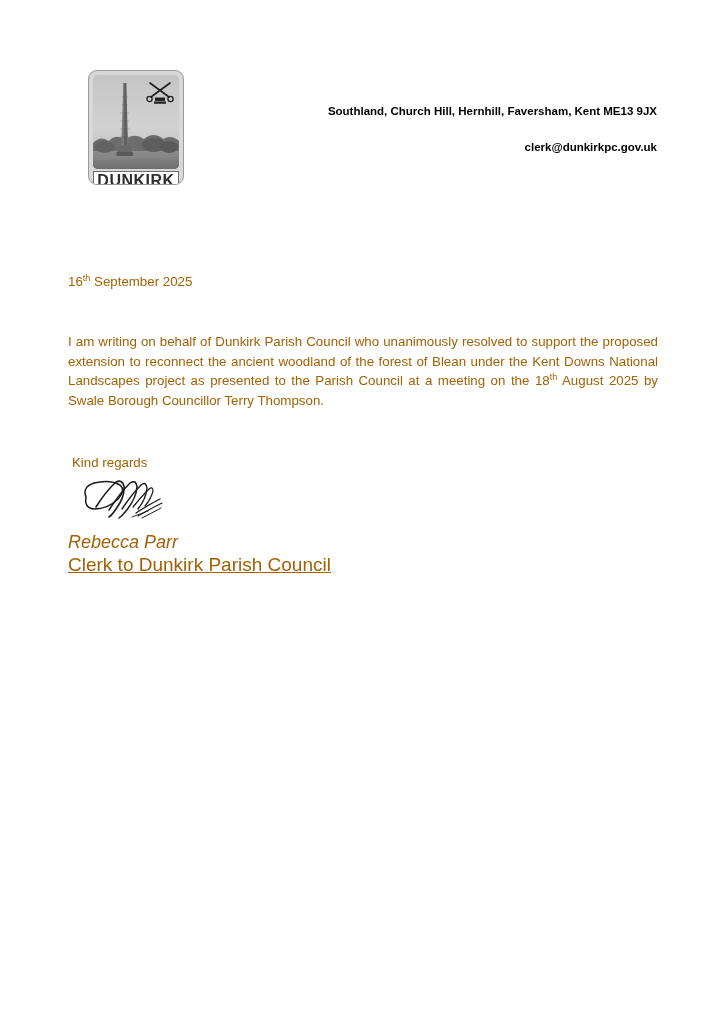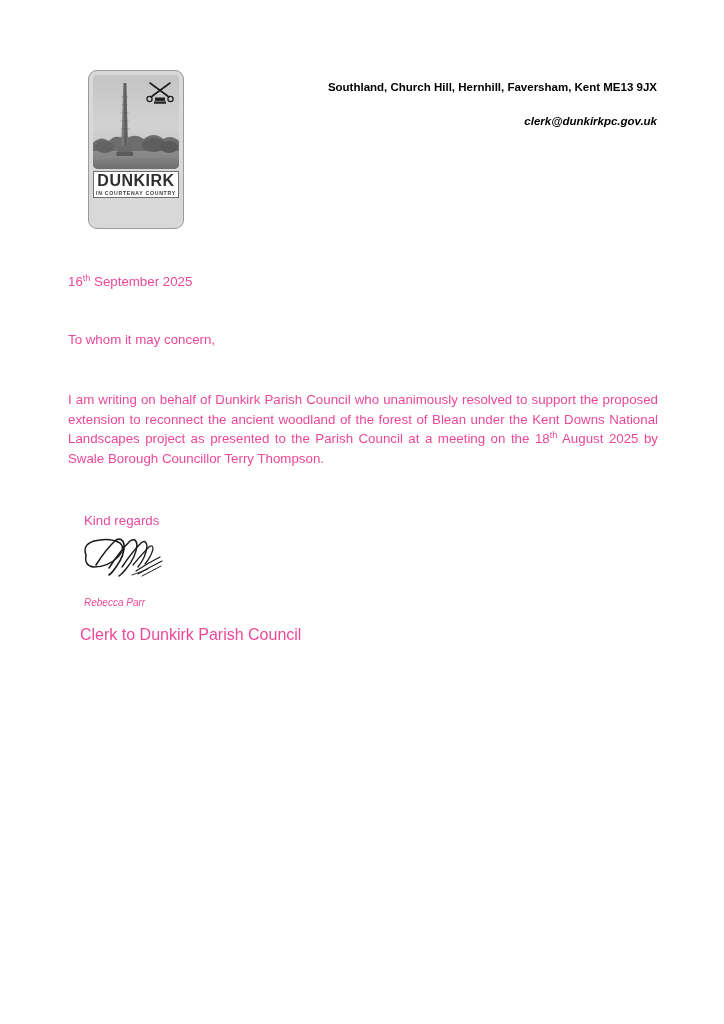--- a/index.html
+++ b/index.html
@@ -32,21 +32,21 @@
   .logo-wrap {
     position: absolute;
     left: 20px;
     top: 2px;
     width: 96px;
     height: 133px;
   }
   .logo {
     position: relative;
     width: 96px;
-    height: 159px;
+    height: 115px;
     border: 1px solid #9a9a9a;
     border-radius: 9px;
     background: #d8d8d8;
     box-sizing: border-box;
     overflow: hidden;
   }
   .logo-photo {
     position: absolute;
     left: 4px;
     top: 4px;
@@ -94,74 +94,75 @@
     position: absolute;
     right: 0;
     top: 14px;
     width: 430px;
     text-align: right;
     font-weight: bold;
     font-size: 11.5px;
     line-height: 1;
     color: #000;
   }
-  .contact-block div { margin-bottom: 22px; }
-  .contact-block div:last-child { margin-bottom: 0; font-style: italic; }
+  .contact-block div { margin-bottom: 22px; margin-top: 24px; }
+  .contact-block div:last-child { margin-bottom: 0; }
 
   
   .content {
     position: absolute;
     left: 68px;
     top: 274px;
     width: 590px;
     font-size: 13.3px;
-    color: #ec4899;
+    color: #a16207;
   }
 
   .date-line {
     margin: 0 0 42px 0;
     line-height: 1.2;
   }
   .salutation {
     margin: 0 0 42px 0;
     line-height: 1.2;
   }
   .body-para {
     margin: 16px 0 44px 0;
     text-align: justify;
     line-height: 1.48;
   }
   .closing {
-    margin: 0 0 6px 16px;
+    margin: 0 0 6px 4px;
     line-height: 1.2;
   }
   sup {
     font-size: 0.68em;
     vertical-align: super;
     line-height: 0;
   }
 
   
   .signature {
     width: 110px;
     height: 46px;
     margin: 4px 0 8px 8px;
   }
   .signature svg { display: block; width: 100%; height: 100%; }
 
   .sign-name {
     font-style: italic;
-    font-size: 10px;
+    font-size: 18px;
     line-height: 1.25;
-    margin: 16px;
+    margin: 0;
   }
   .sign-role {
-    font-size: 16px;
+    font-size: 19px;
     line-height: 1.25;
-    margin: 12px;
+    margin: 0;
+    text-decoration: underline;
   }
 </style>
 </head>
 <body>
 
 <div class="page">
 
   <div class="letterhead">
 
     <div class="logo-wrap">
@@ -234,21 +235,20 @@
       <div>Southland, Church Hill, Hernhill, Faversham, Kent ME13 9JX</div>
       <div>clerk@dunkirkpc.gov.uk</div>
     </div>
 
   </div>
 
   <div class="content">
 
     <p class="date-line"><span>16</span><sup>th</sup><span> September 2025</span></p>
 
-    <p class="salutation">To whom it may concern,</p>
 
     <p class="body-para"><span>I am writing on behalf of Dunkirk Parish Council who unanimously resolved to support the proposed extension to reconnect the ancient woodland of the forest of Blean under the Kent Downs National Landscapes project as presented to the Parish Council at a meeting on the </span><span>18</span><sup>th</sup><span> August 2025 by Swale Borough Councillor Terry Thompson.</span></p>
 
     <p class="closing">Kind regards</p>
 
     <div class="signature">
       <svg viewBox="0 0 110 46" aria-hidden="true">
         <g fill="none" stroke="#1a1a1a" stroke-linecap="round" stroke-linejoin="round">
           <path d="M10 20 Q6 10 18 6 Q34 2 44 8 Q50 13 42 22 Q32 32 18 32 Q8 31 10 20 Z" stroke-width="1.5"></path>
           <path d="M20 30 Q30 14 40 5 Q46 2 48 9 Q49 20 40 32 Q36 38 33 40" stroke-width="1.6"></path>

